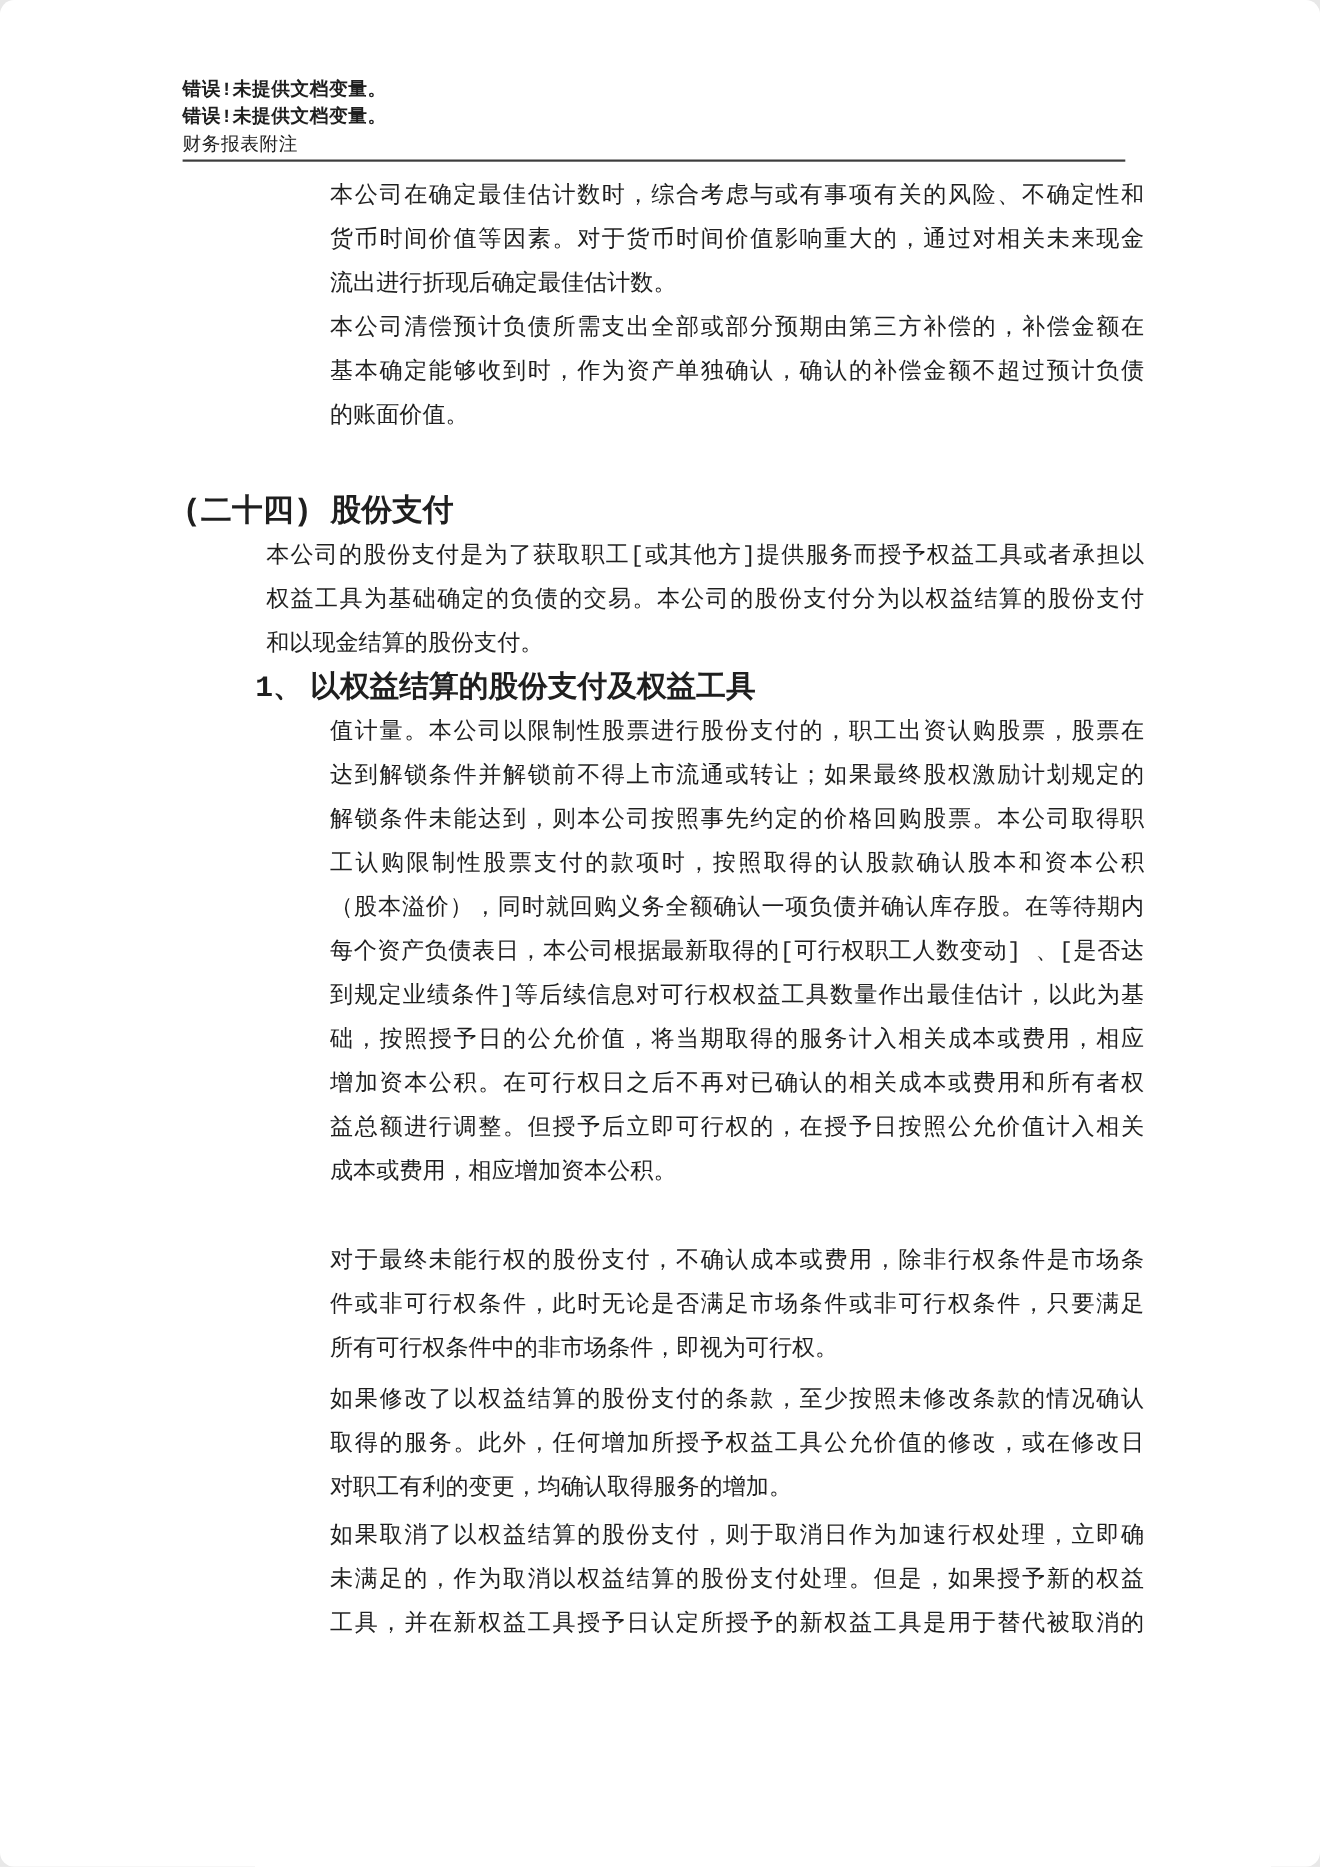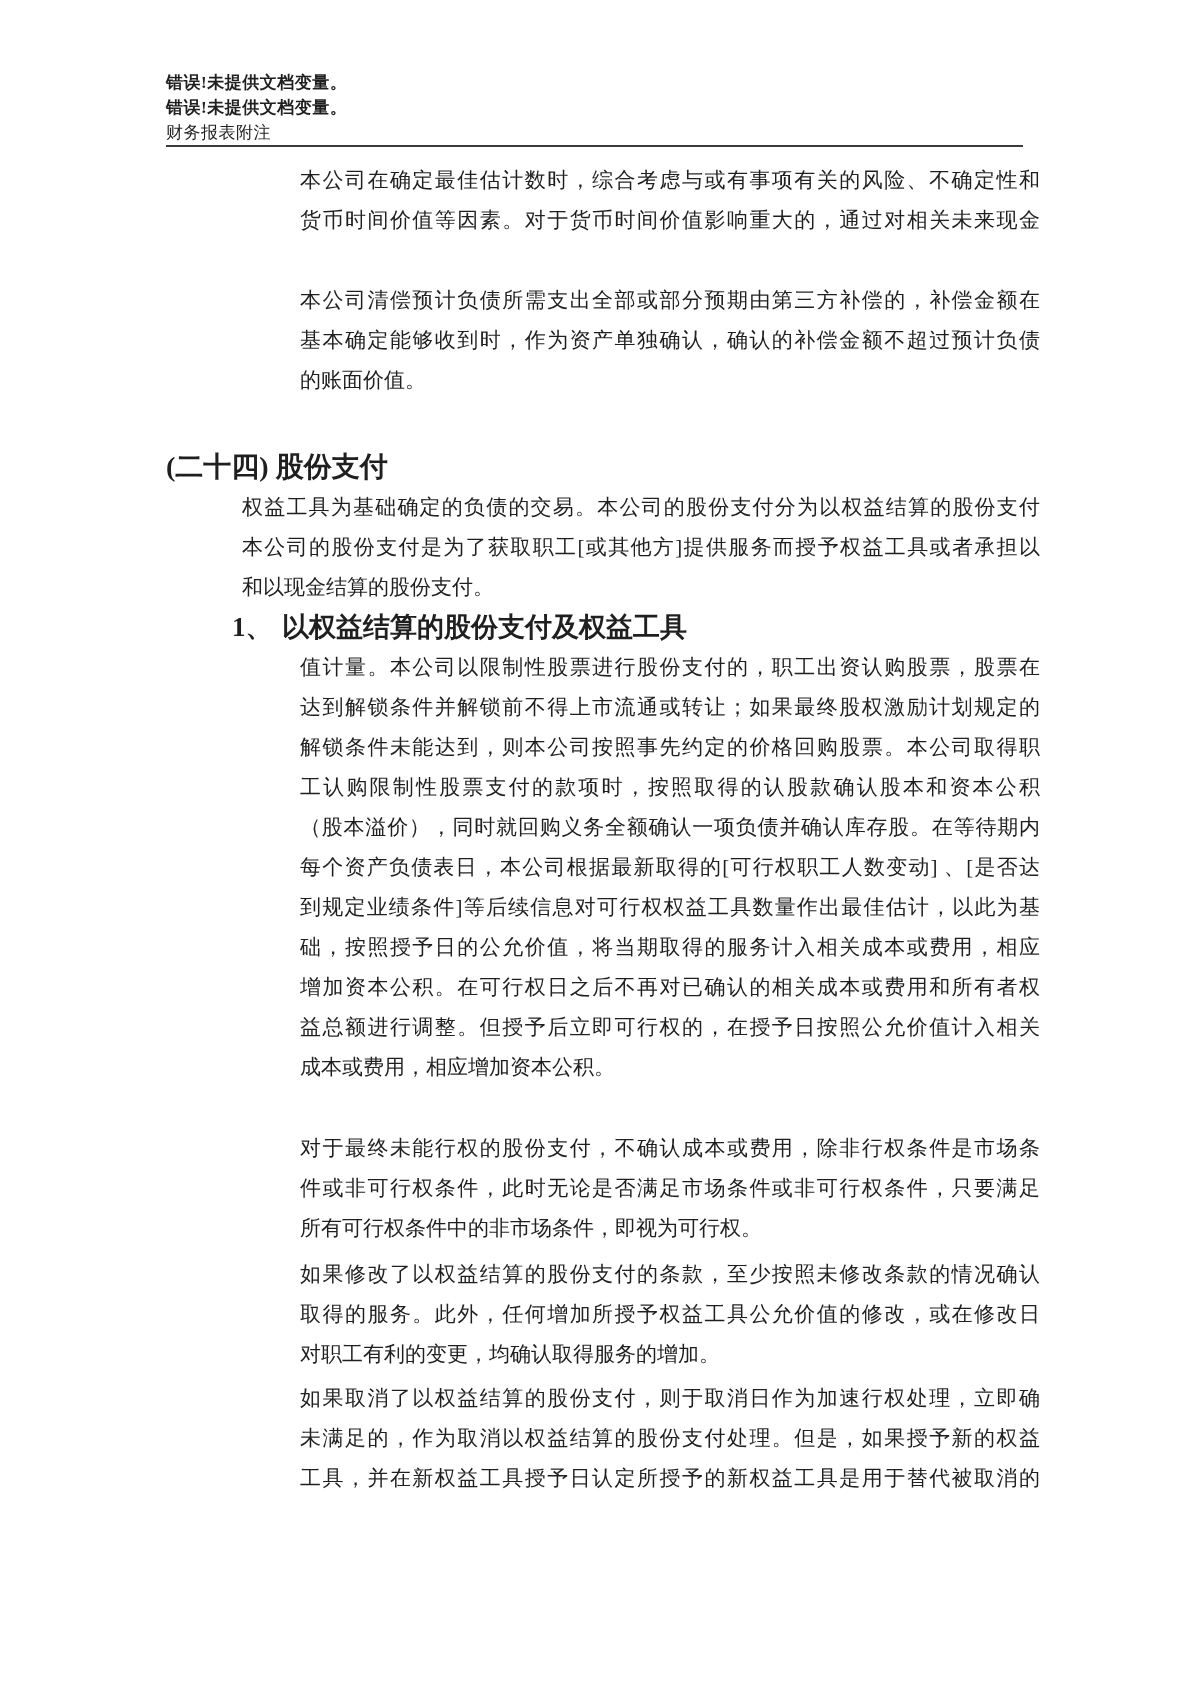--- a/index.html
+++ b/index.html
@@ -1,23 +1,24 @@
 <!DOCTYPE html>
 <html><head>
 <meta charset="utf-8">
 <style>
   html,body { margin:0; padding:0; background:#e8e8e8; }
   #page {
     position:relative;
     width:1200px; height:1697px;
     margin:0 auto;
     background:#ffffff;
-    font-family:Liberation Serif, serif;
+    font-family:Liberation Mono, monospace;
     color:#1f1f1f;
     overflow:hidden;
+    border-radius:13px;
   }
   .hdr { position:absolute; left:166px; top:70px; width:870px; }
   .hdr-line { font-size:17px; line-height:25px; font-weight:bold; letter-spacing:0.5px; }
   .hdr-line.normal { font-weight:normal; }
   .rule { position:absolute; left:166px; top:145px; width:857px; height:2px; background:#3c3c3c; }
 
   .para { position:absolute; font-size:21px; }
   .p-body { left:300px; width:740px; }
   .p-section { left:242px; width:798px; }
 
@@ -47,33 +48,34 @@
   <div class="hdr">
     <div class="hdr-line">错误!未提供文档变量。</div>
     <div class="hdr-line">错误!未提供文档变量。</div>
     <div class="hdr-line normal">财务报表附注</div>
   </div>
   <div class="rule"></div>
 
   <div class="para p-body" style="top:160px">
       <div class="tline">本公司在确定最佳估计数时，综合考虑与或有事项有关的风险、不确定性和</div>
       <div class="tline">货币时间价值等因素。对于货币时间价值影响重大的，通过对相关未来现金</div>
+      <div class="tline flush">流出进行折现后确定最佳估计数。</div>
     </div>
 
   <div class="para p-body" style="top:280px">
       <div class="tline">本公司清偿预计负债所需支出全部或部分预期由第三方补偿的，补偿金额在</div>
       <div class="tline">基本确定能够收到时，作为资产单独确认，确认的补偿金额不超过预计负债</div>
       <div class="tline flush">的账面价值。</div>
     </div>
 
   <div class="sec-heading">(二十四) 股份支付</div>
 
   <div class="para p-section" style="top:487px">
+      <div class="tline">本公司的股份支付是为了获取职工[或其他方]提供服务而授予权益工具或者承担以</div>
       <div class="tline">权益工具为基础确定的负债的交易。本公司的股份支付分为以权益结算的股份支付</div>
-      <div class="tline">本公司的股份支付是为了获取职工[或其他方]提供服务而授予权益工具或者承担以</div>
       <div class="tline flush">和以现金结算的股份支付。</div>
     </div>
 
   <div class="sub-heading">
     <span class="sub-num">1、</span><span>以权益结算的股份支付及权益工具</span>
   </div>
 
   <div class="para p-body" style="top:647px">
       <div class="tline">值计量。本公司以限制性股票进行股份支付的，职工出资认购股票，股票在</div>
       <div class="tline">达到解锁条件并解锁前不得上市流通或转让；如果最终股权激励计划规定的</div>

